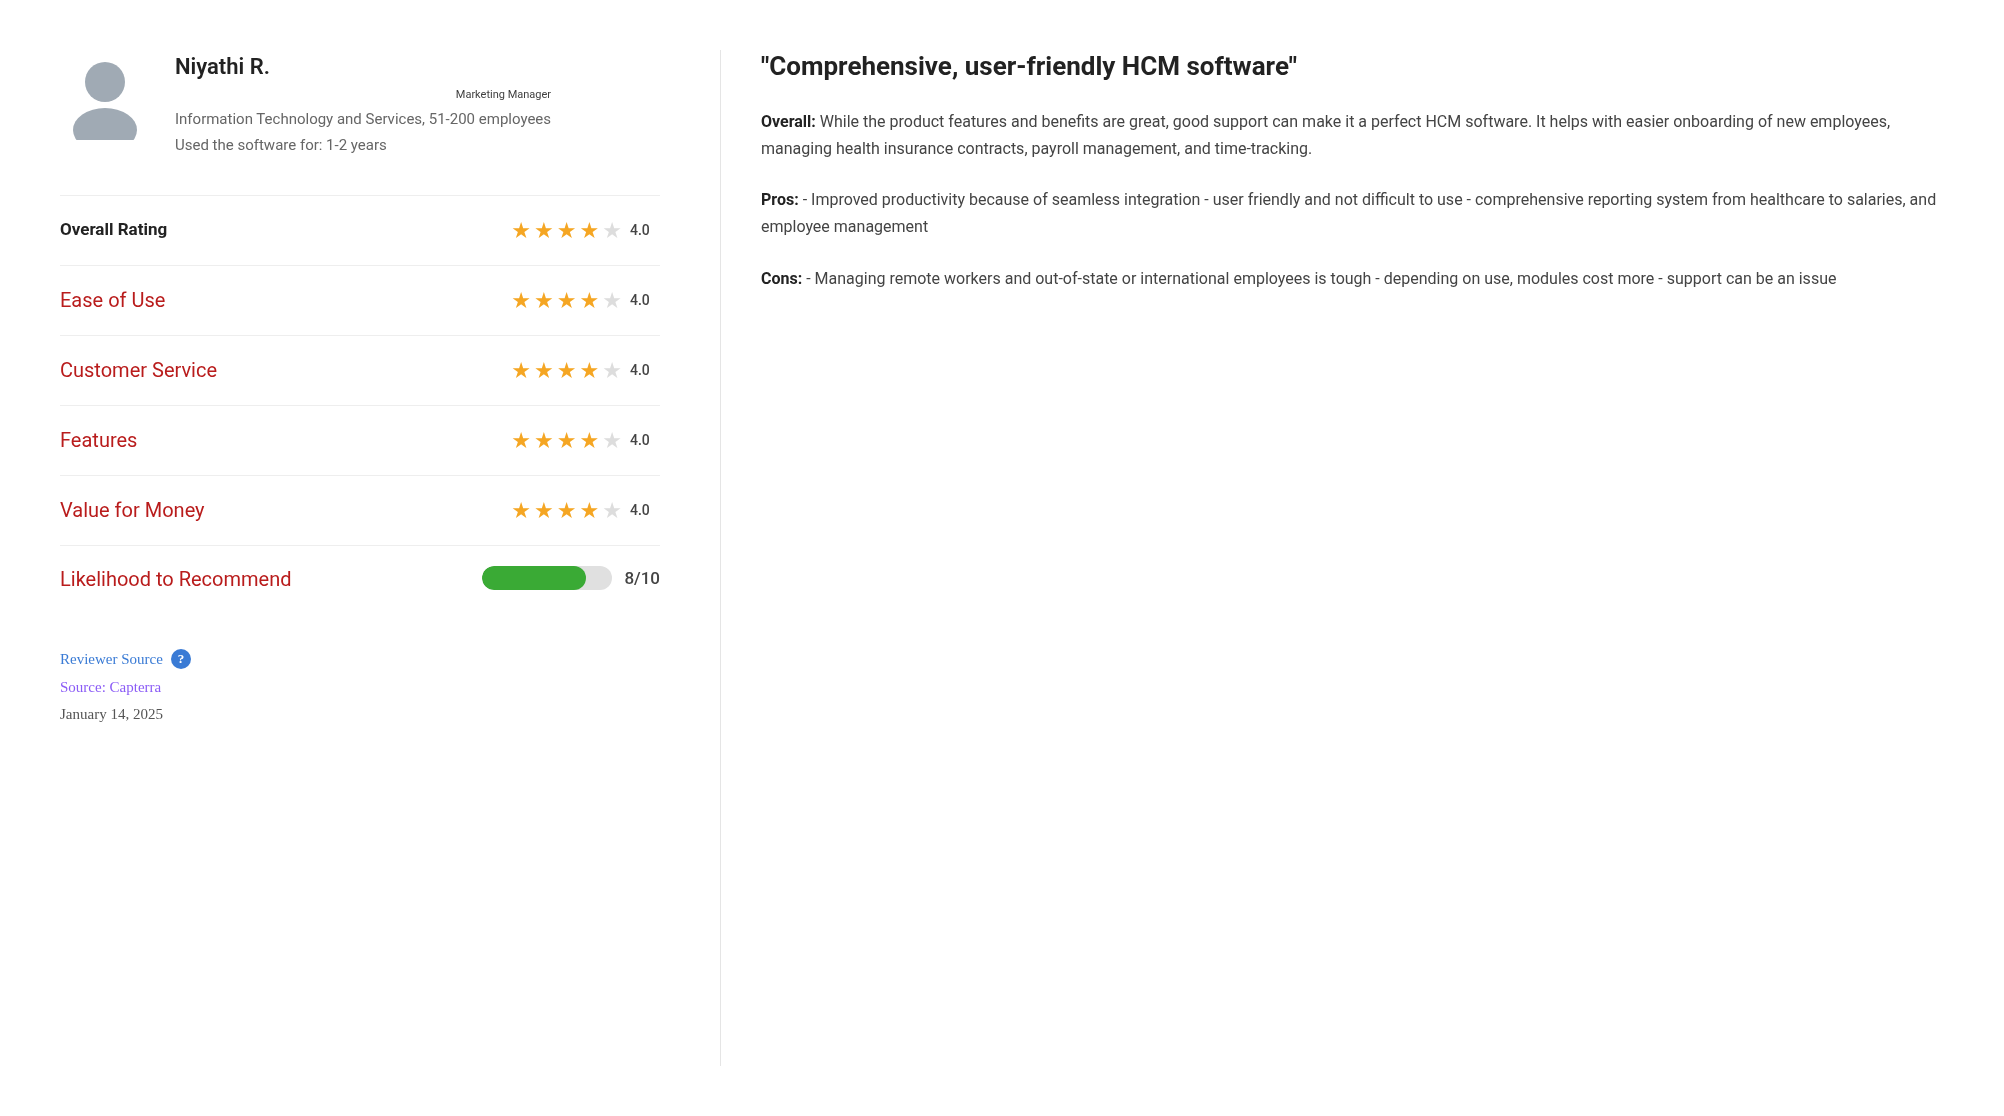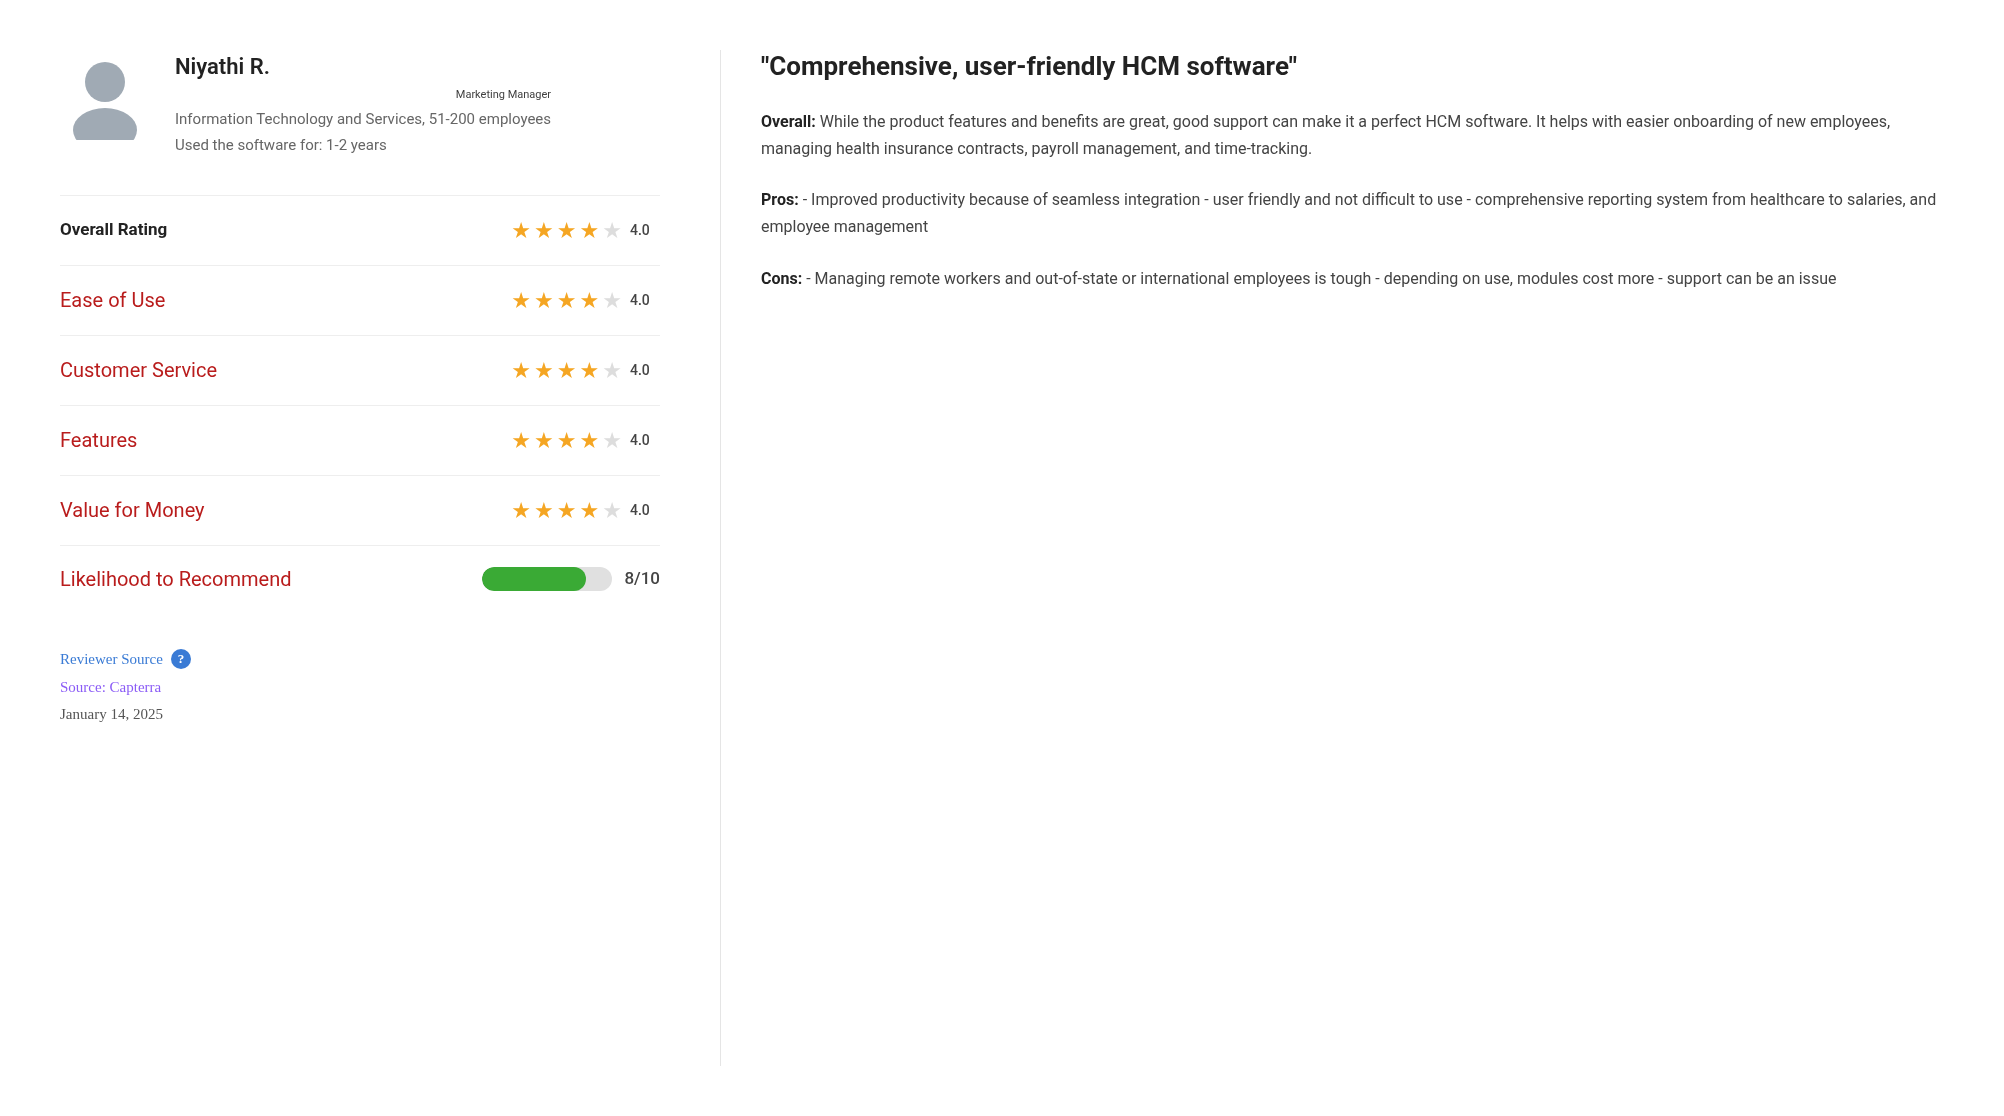--- a/index.html
+++ b/index.html
@@ -109,21 +109,21 @@
       min-width: 30px;
     }
     .recommend-row {
       display: flex;
       align-items: center;
       justify-content: space-between;
       padding: 18px 0;
     }
     .progress-bar-container {
       display: flex;
-      align-items: flex-end;
+      align-items: flex-start;
       gap: 12px;
     }
     .progress-bar-outer {
       width: 130px;
       height: 24px;
       background: #e0e0e0;
       border-radius: 12px;
       overflow: hidden;
     }
     .progress-bar-inner {

